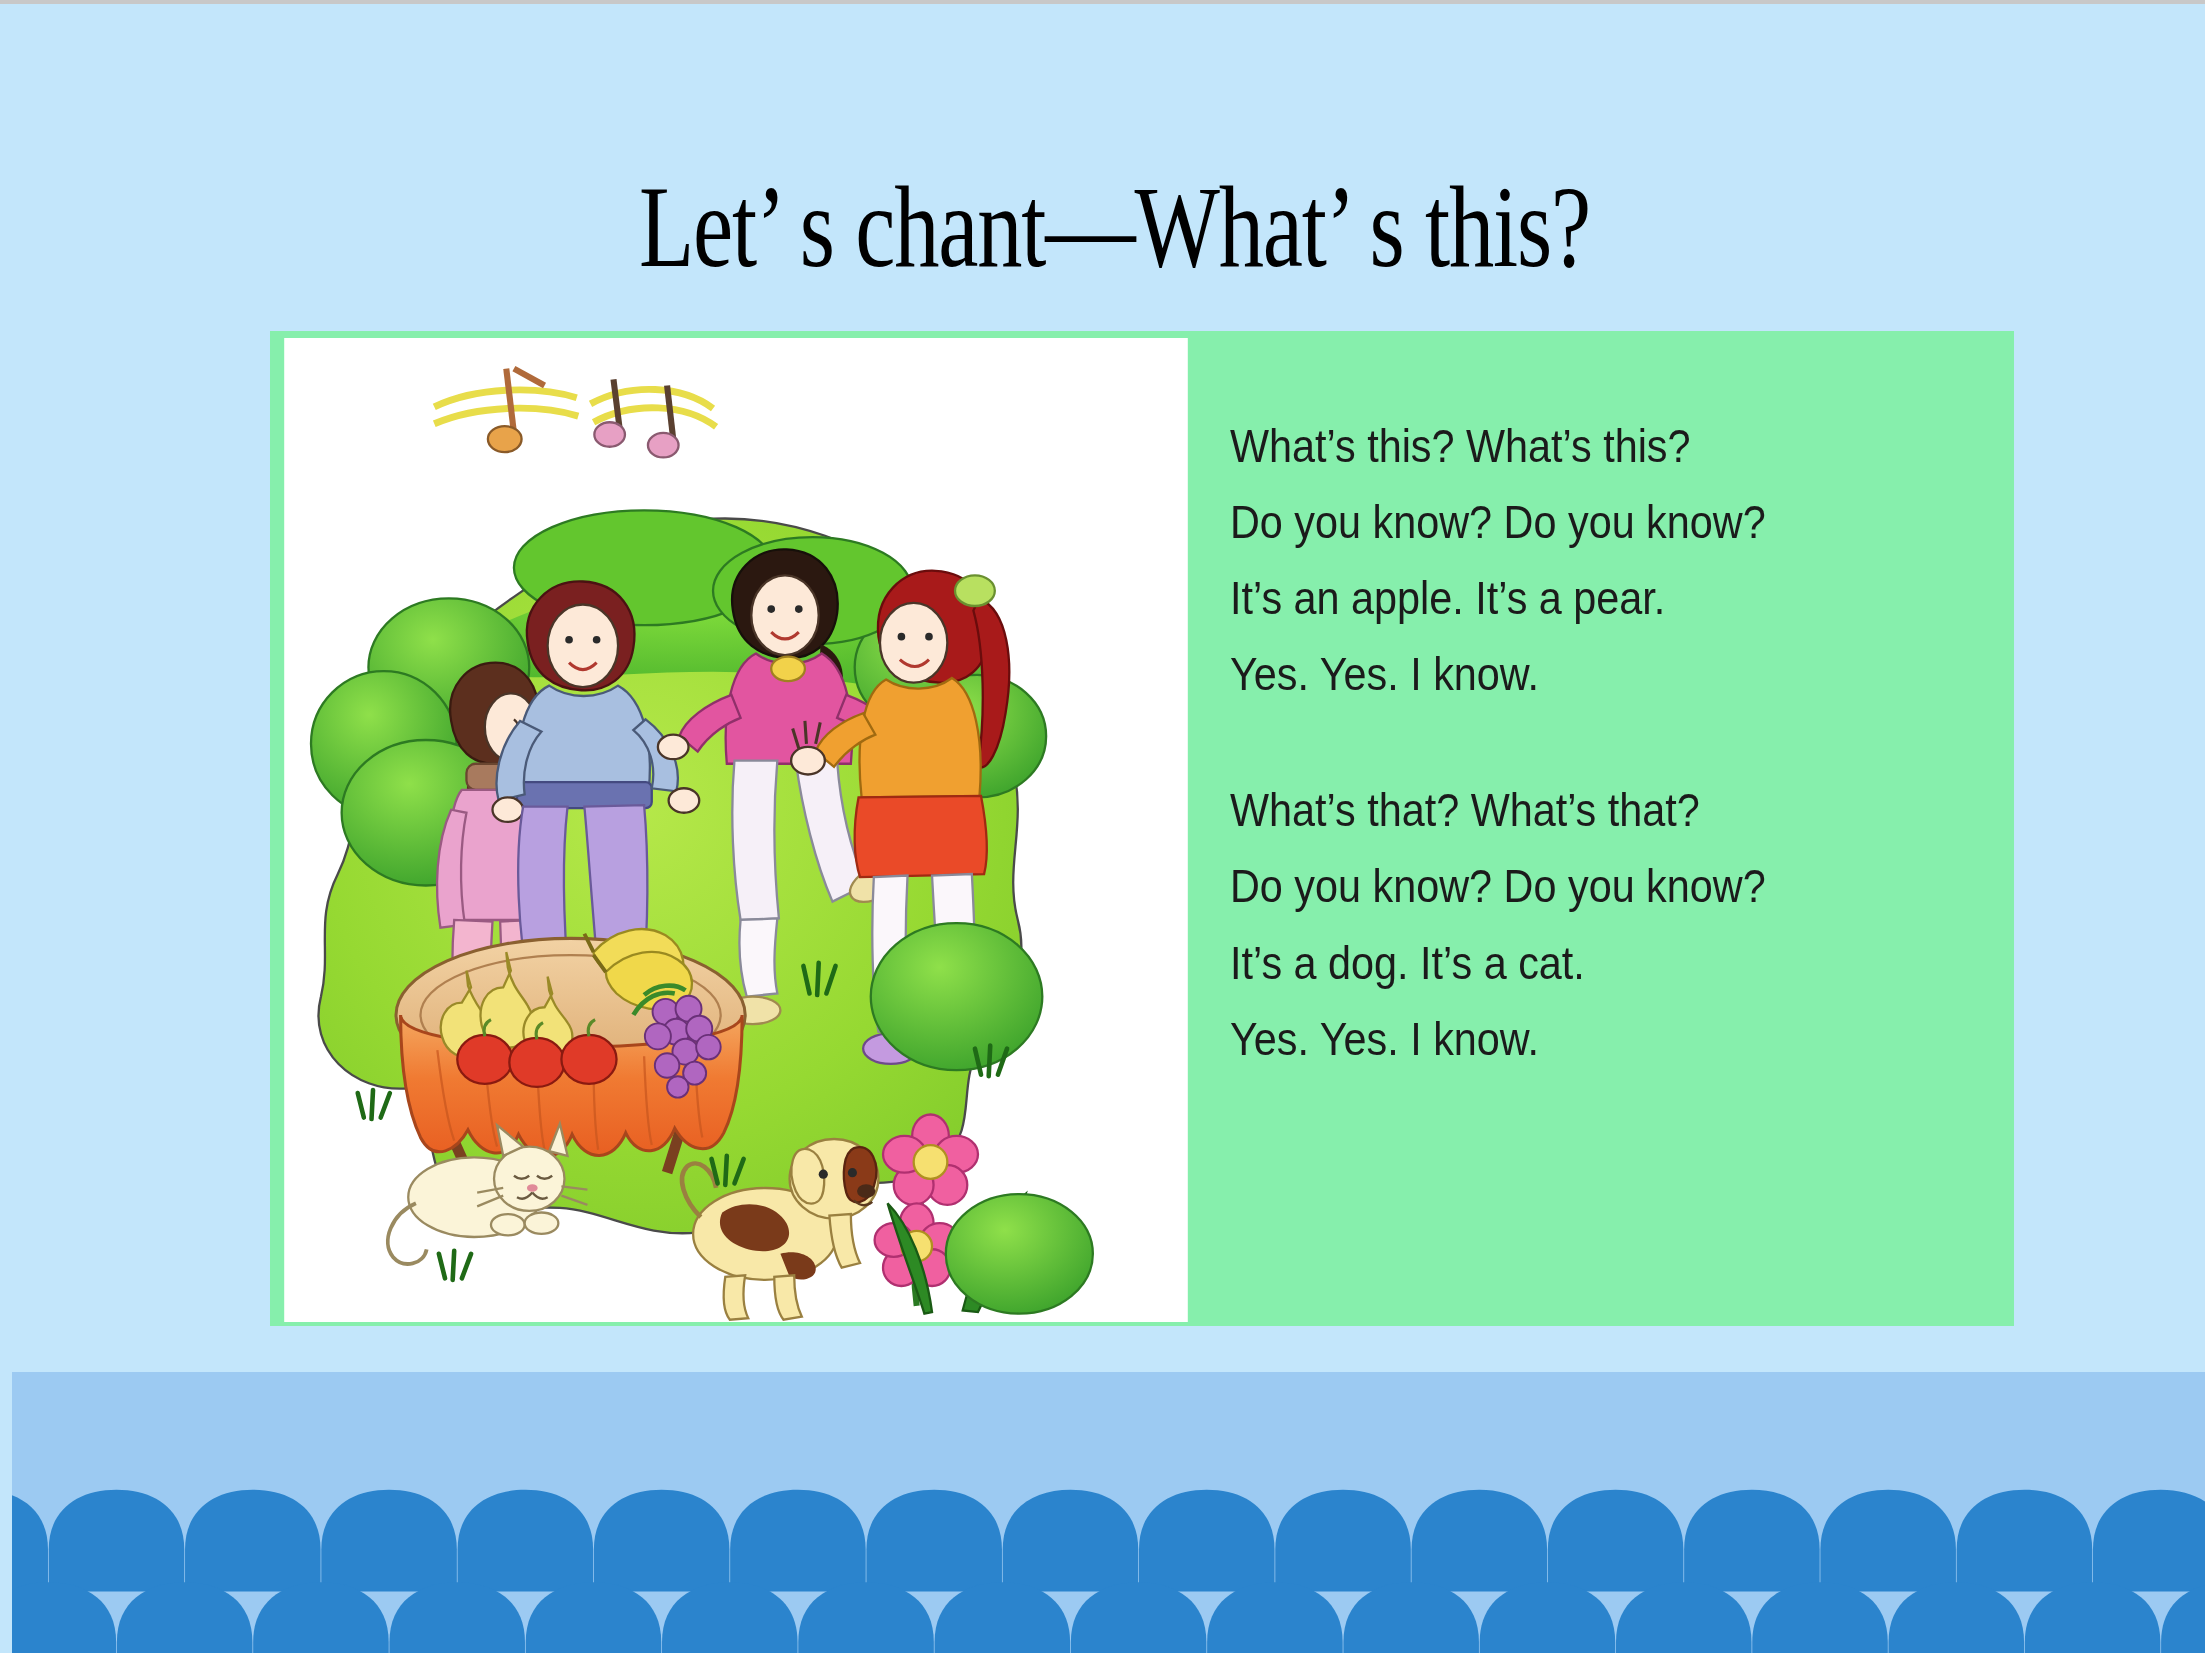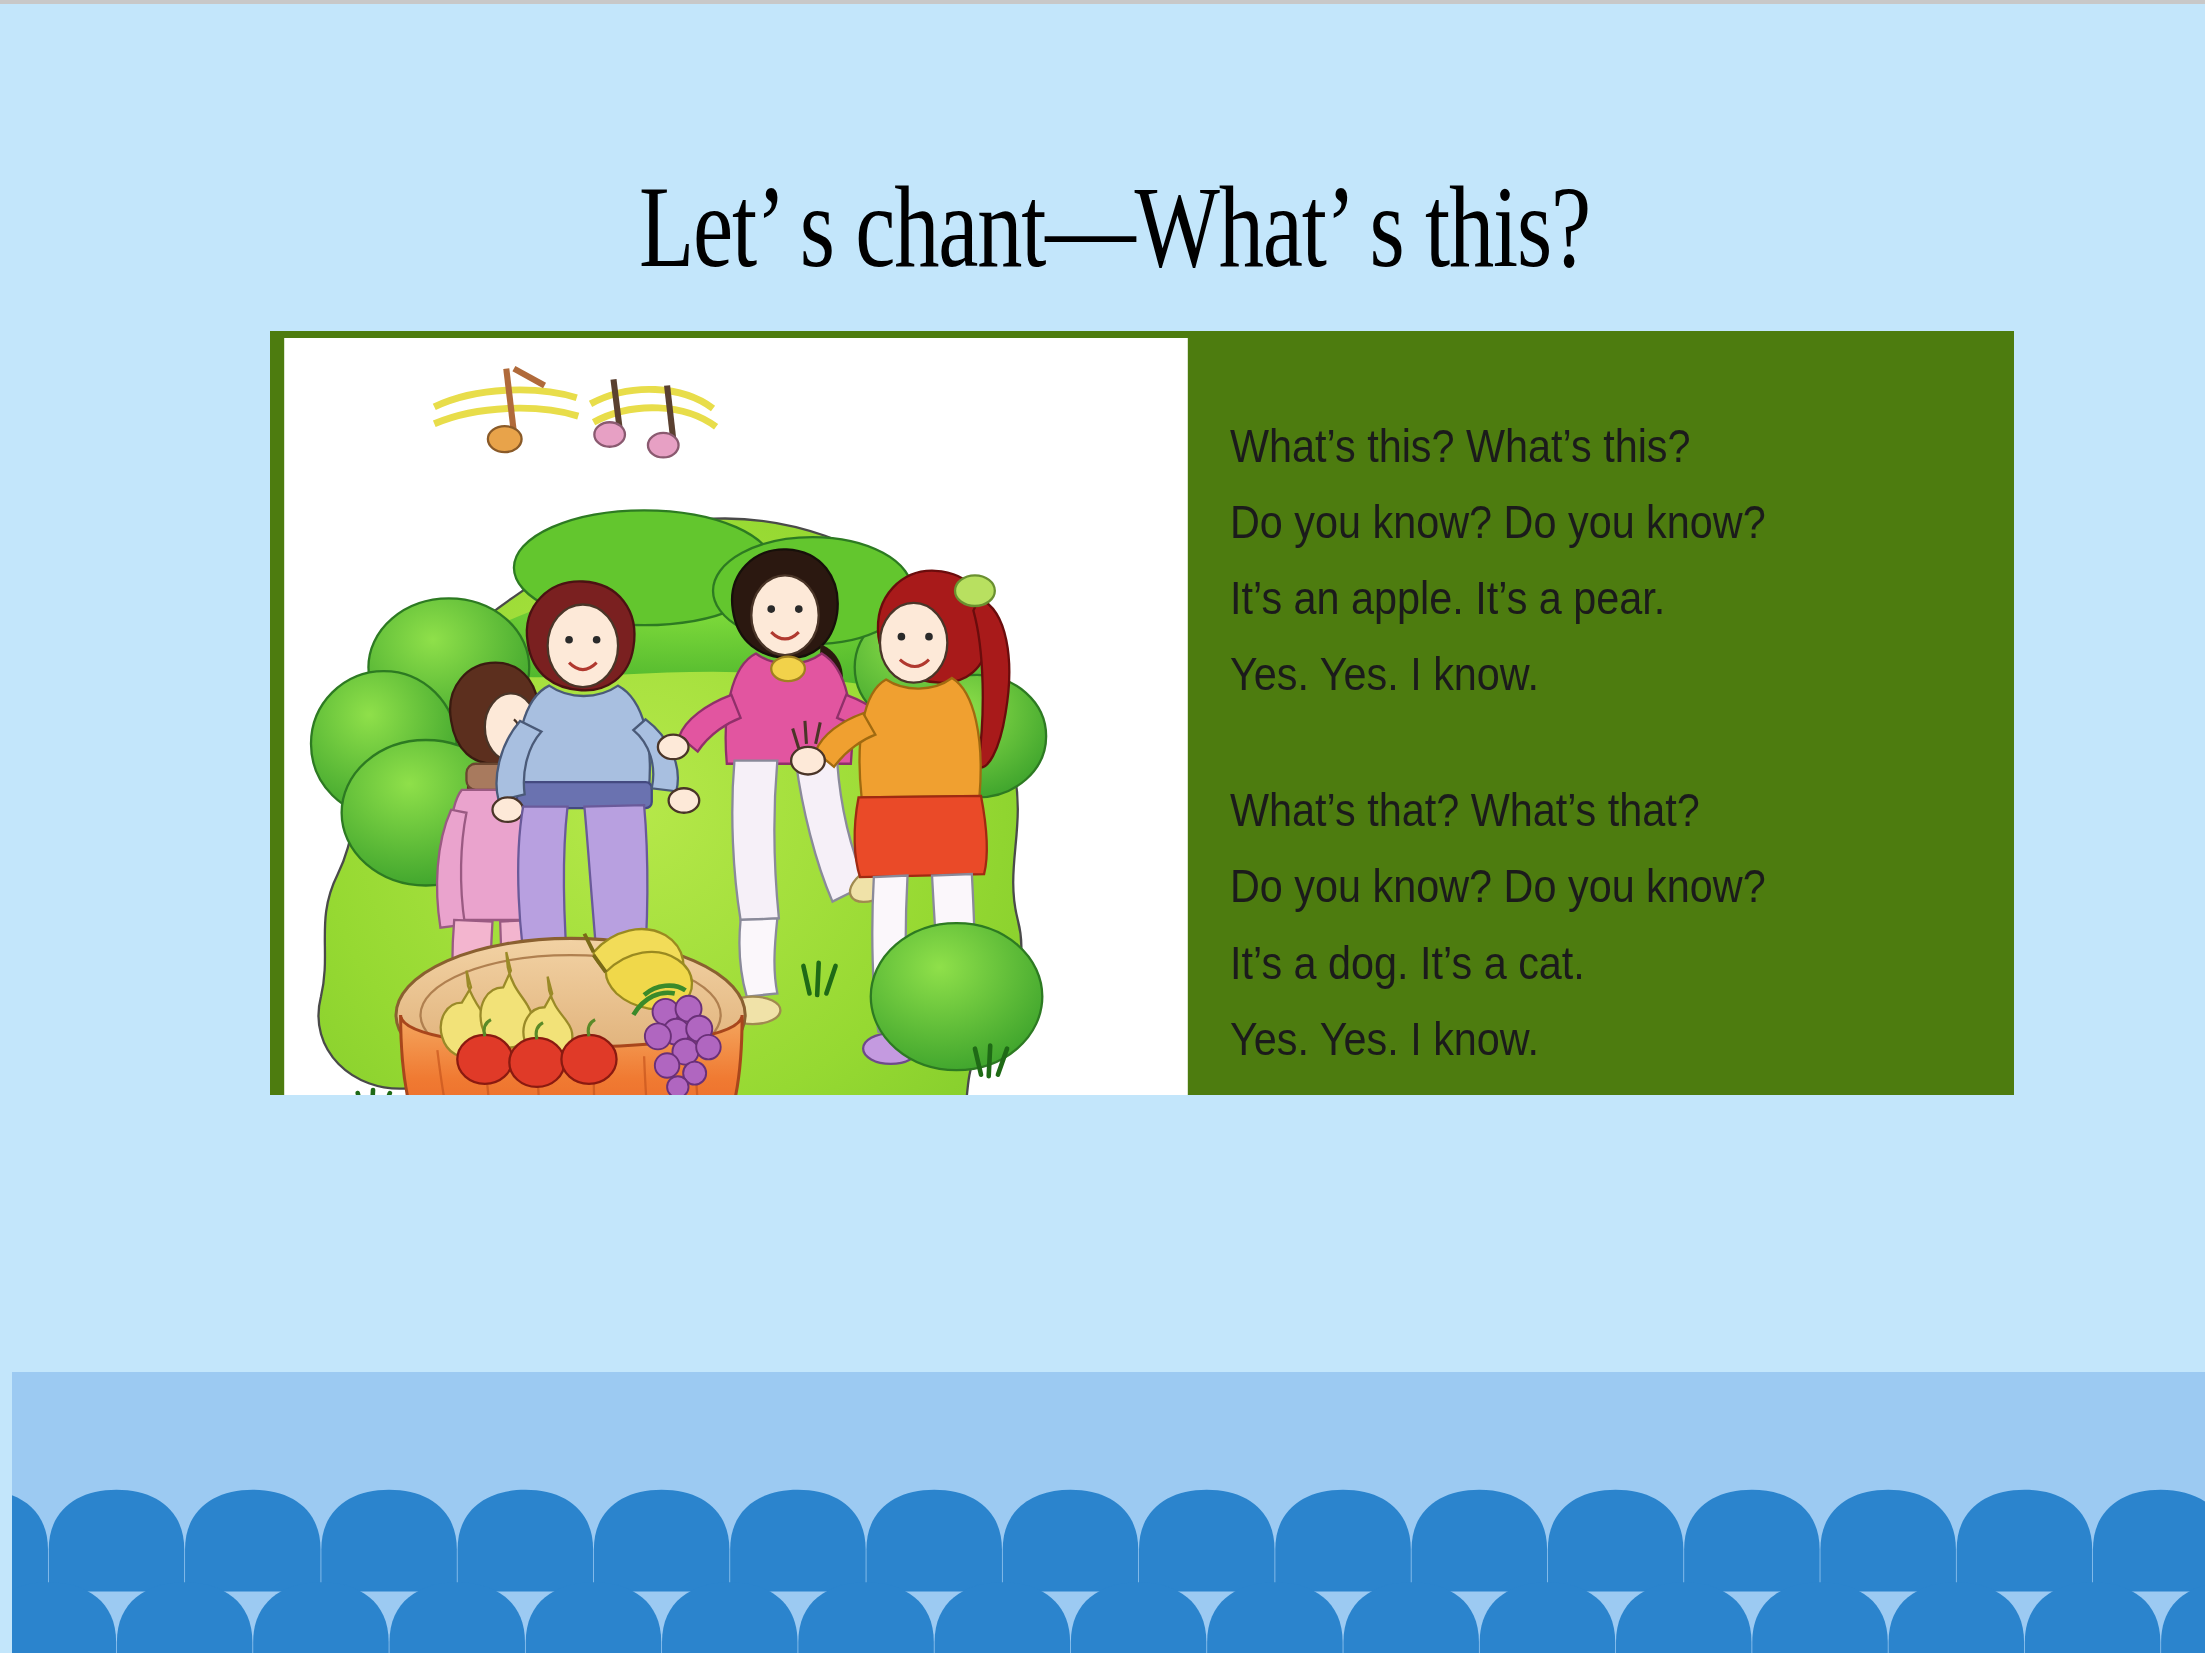--- a/index.html
+++ b/index.html
@@ -26,22 +26,22 @@
     font-size:116px;line-height:1.0;
     font-weight:400;color:#000000;
     letter-spacing:-1.5px;
     transform:scaleX(0.78);
     transform-origin:50% 50%;
     white-space:nowrap;
   }
   
   .panel{
     position:absolute;left:258px;top:327px;
-    width:1744px;height:764px;
-    background:#4d7c0f;
+    width:1744px;height:995px;
+    background:#86efac;
     overflow:hidden;
   }
   
   .illo{
     position:absolute;left:13.8px;top:7.7px;width:904px;height:984px;
   }
   .illo svg{display:block;width:100%;height:100%;}
   
   .chant{
     position:absolute;left:960px;top:77px;width:773px;

